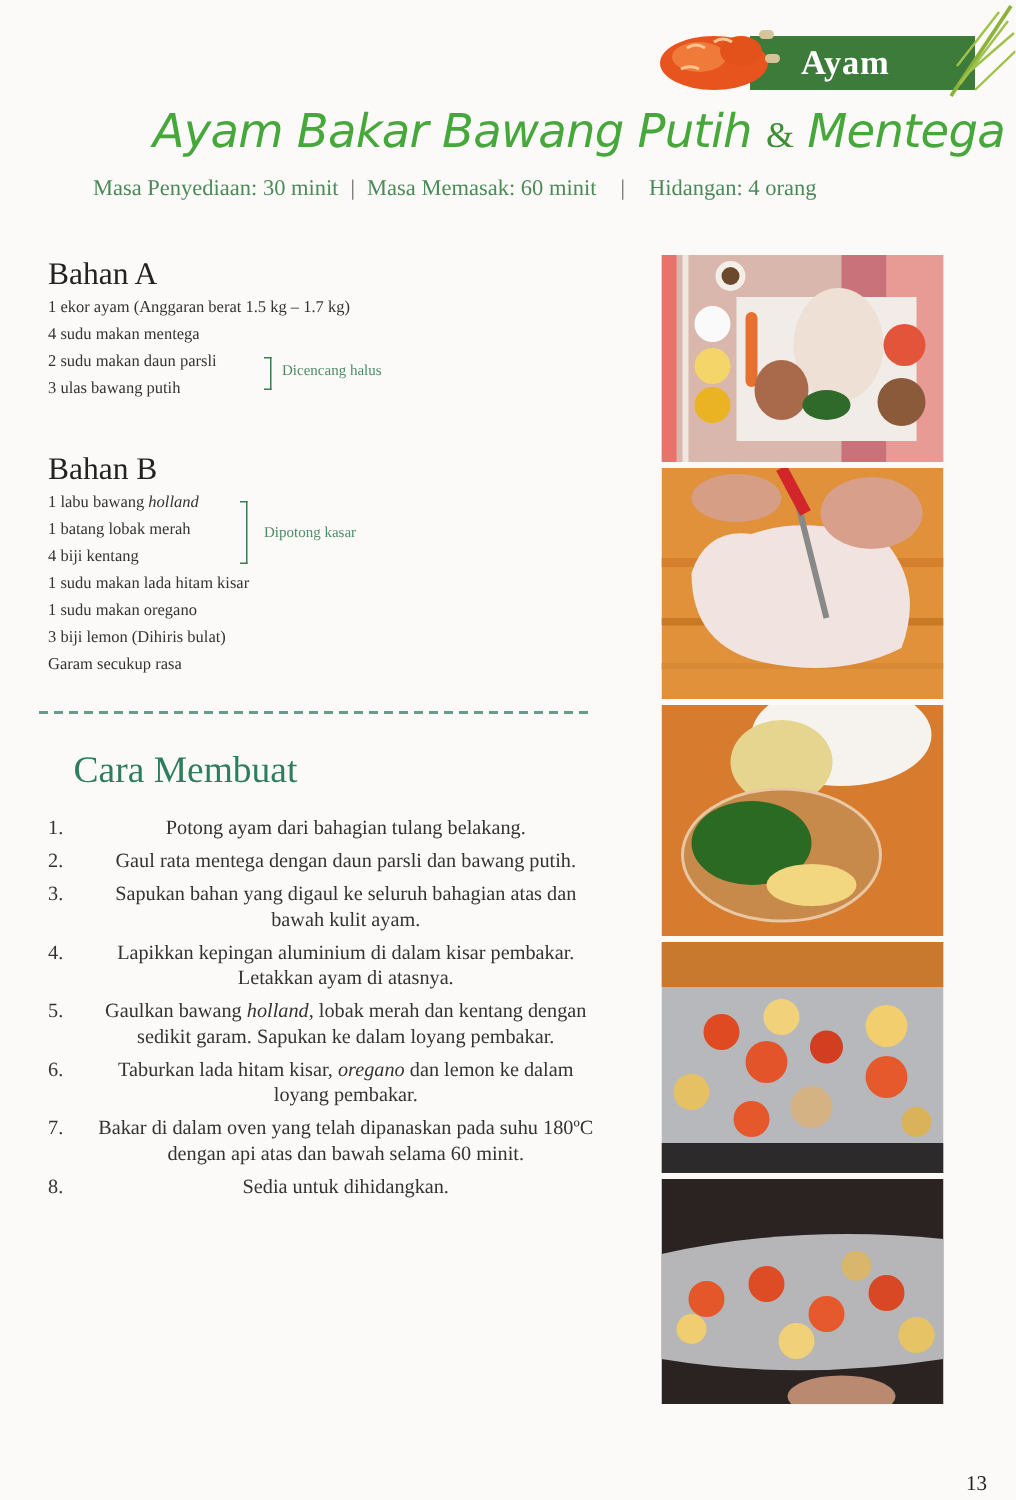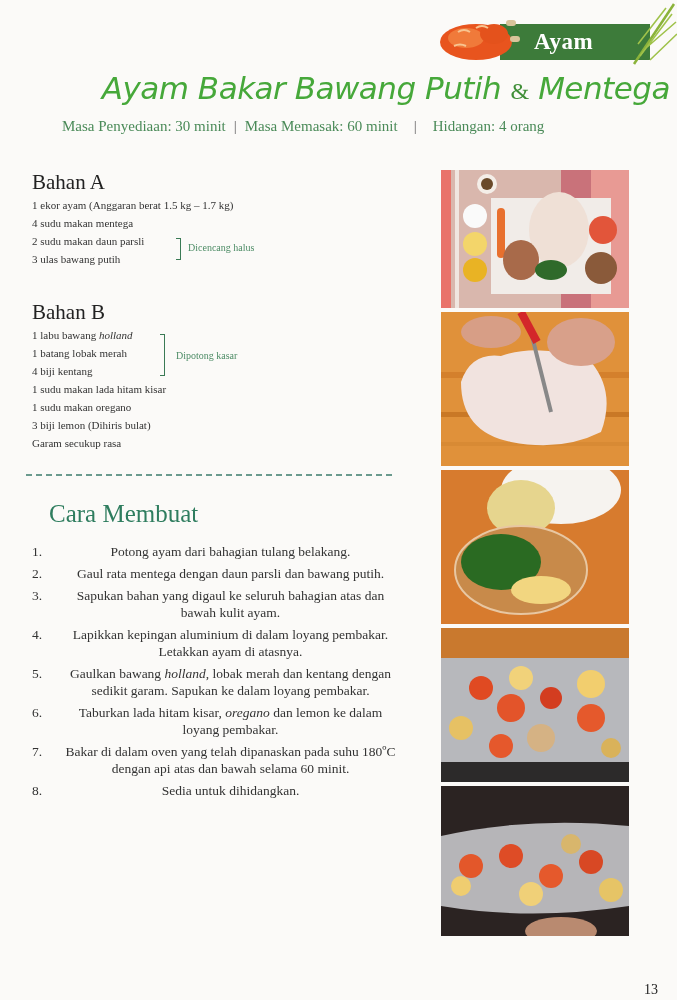--- a/index.html
+++ b/index.html
@@ -115,21 +115,21 @@
   <div class="step">
       <span class="step-num">2.</span>
       <span class="step-text">Gaul rata mentega dengan daun parsli dan bawang putih.</span>
     </div>
   <div class="step">
       <span class="step-num">3.</span>
       <span class="step-text">Sapukan bahan yang digaul ke seluruh bahagian atas dan bawah kulit ayam.</span>
     </div>
   <div class="step">
       <span class="step-num">4.</span>
-      <span class="step-text">Lapikkan kepingan aluminium di dalam loyang pembakar. Letakkan ayam di atasnya.</span>
+      <span class="step-text">Lapikkan kepingan aluminium di dalam kisar pembakar. Letakkan ayam di atasnya.</span>
     </div>
   <div class="step">
       <span class="step-num">5.</span>
       <span class="step-text"><span>Gaulkan bawang </span><i>holland</i><span>, lobak merah dan kentang dengan sedikit garam. Sapukan ke dalam loyang pembakar.</span></span>
     </div>
   <div class="step">
       <span class="step-num">6.</span>
       <span class="step-text"><span>Taburkan lada hitam kisar, </span><i>oregano</i><span> dan lemon ke dalam loyang pembakar.</span></span>
     </div>
   <div class="step">

